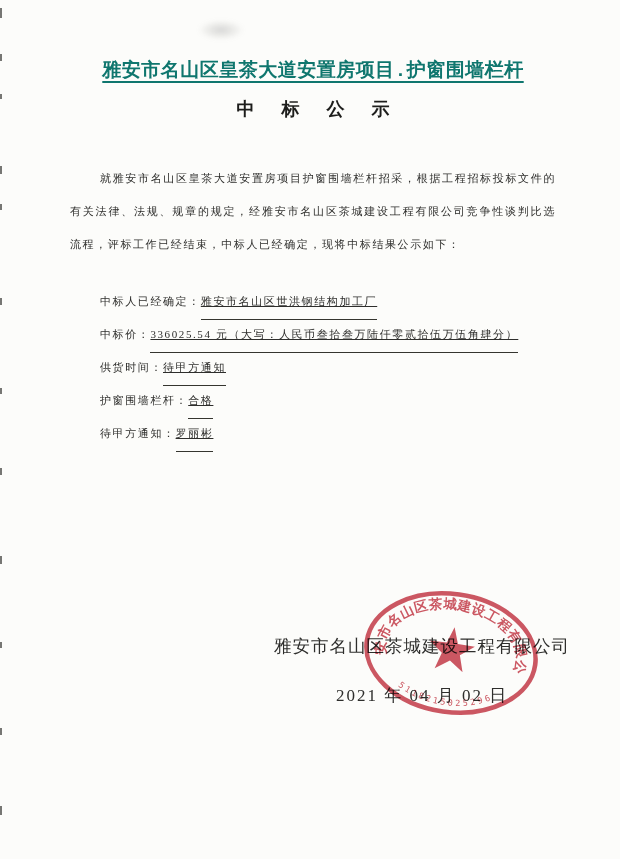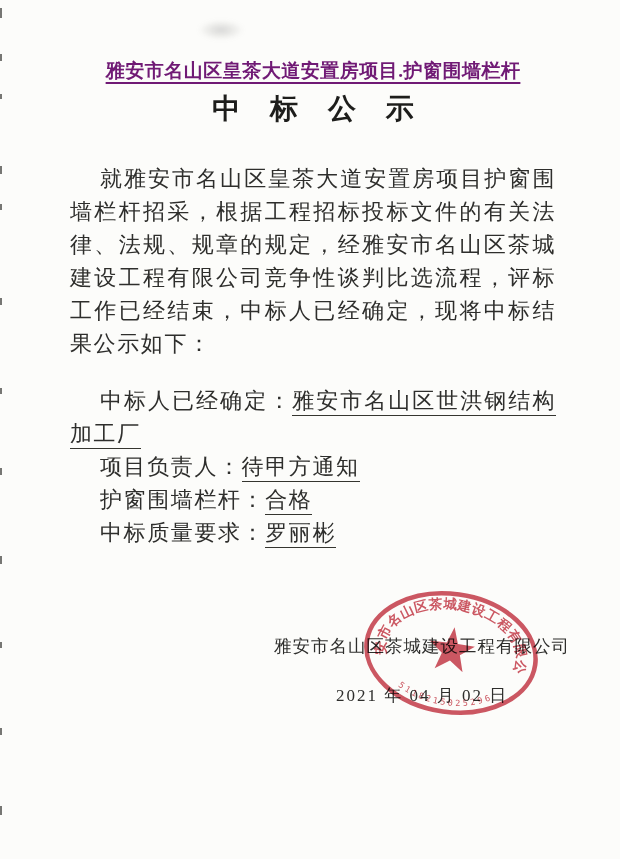--- a/index.html
+++ b/index.html
@@ -5,41 +5,41 @@
   html,body{margin:0;padding:0;background:#e8e8e8;}
   .page{
     position:relative;width:620px;height:859px;margin:0 auto;
     background:#fcfcfa;overflow:hidden;
     font-family:"Liberation Serif","DejaVu Serif",serif;
     color:#2e2e2c;
   }
   .content{position:absolute;left:70px;top:58px;width:486px;}
   .title1{
     margin:0;text-align:center;
-    font-family:Liberation Serif, serif;
+    font-family:Liberation Mono, monospace;
     font-weight:bold;font-size:19px;line-height:26px;letter-spacing:.5px;
-    color:#701a75;
+    color:#0f766e;
     text-decoration:underline;text-underline-offset:5px;text-decoration-thickness:1.5px;
   }
   .title2{
     margin:8px 0 0 0;text-align:center;
     font-family:"Liberation Sans","DejaVu Sans",sans-serif;
-    font-weight:bold;font-size:28px;line-height:34px;letter-spacing:11px;
+    font-weight:bold;font-size:18px;line-height:34px;letter-spacing:11px;
     text-indent:11px; 
     color:#1d1d1b;
   }
   .para{
-    margin:0;font-size:22px;line-height:33px;letter-spacing:1.6px;
+    margin:0;font-size:11px;line-height:33px;letter-spacing:1.6px;
     text-align:justify;
   }
   .intro{margin-top:36px;text-indent:30px;}
   .fields{margin-top:24px;}
   .field{text-indent:30px;}
   .closing{text-indent:30px;}
-  .u{border-bottom:1.2px solid #35352f;padding-bottom:2px;}
+  .u{border-bottom:1.2px solid #35352f;padding-bottom:12px;text-decoration:underline;}
   .signature{position:absolute;top:636px;right:50px;text-align:center;}
   .sig-company{font-size:17.5px;line-height:20px;letter-spacing:1px;white-space:nowrap;}
   .sig-date{margin-top:28px;font-size:17px;letter-spacing:2px;white-space:nowrap;}
   
   .seal{
     position:absolute;left:351px;top:565px;
     mix-blend-mode:multiply;opacity:.88;filter:blur(.3px);
     pointer-events:none;
   }
   .seal-ring{fill:none;stroke:#c7414e;stroke-width:4.6;}
@@ -76,23 +76,24 @@
   <div class="edge-mark" style="top:806px;height:9px;"></div>
 
   <div class="content">
     <h1 class="title1">雅安市名山区皇茶大道安置房项目.护窗围墙栏杆</h1>
     <h2 class="title2">中 标 公 示</h2>
 
     <p class="para intro">就雅安市名山区皇茶大道安置房项目护窗围墙栏杆招采，根据工程招标投标文件的有关法律、法规、规章的规定，经雅安市名山区茶城建设工程有限公司竞争性谈判比选流程，评标工作已经结束，中标人已经确定，现将中标结果公示如下：</p>
 
     <div class="fields">
       <p class="para field"><span>中标人已经确定：</span><span class="u">雅安市名山区世洪钢结构加工厂</span></p>
-      <p class="para field"><span>项目负责人：</span><span class="u">待甲方通知</span></p>
+      <p class="para field"><span>中标价：</span><span class="u">336025.54 元（大写：人民币叁拾叁万陆仟零贰拾伍万伍角肆分）</span></p>
+      <p class="para field"><span>供货时间：</span><span class="u">待甲方通知</span></p>
       <p class="para field"><span>护窗围墙栏杆：</span><span class="u">合格</span></p>
-      <p class="para field"><span>中标质量要求：</span><span class="u">罗丽彬</span></p>
+      <p class="para field"><span>待甲方通知：</span><span class="u">罗丽彬</span></p>
     </div>
 
   </div>
 
   <div class="signature">
     <div class="sig-company">雅安市名山区茶城建设工程有限公司</div>
     <div class="sig-date">2021 年 04 月 02 日</div>
   </div>
 
   <svg class="seal" width="200" height="176" viewBox="0 0 200 176">

